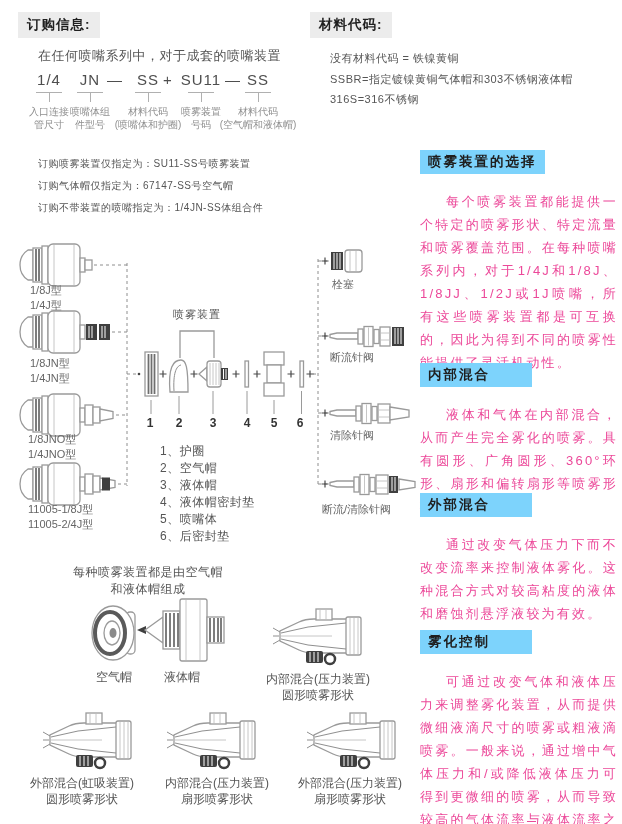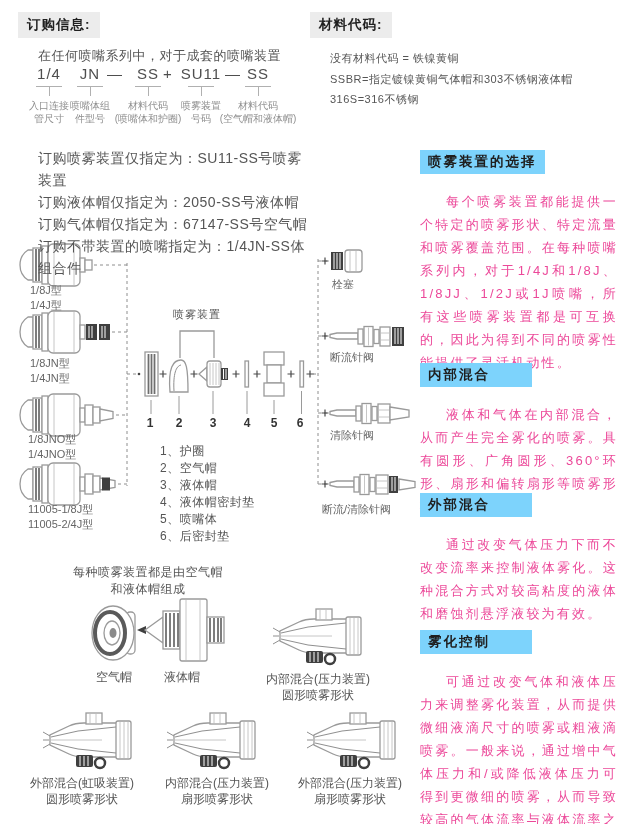--- a/index.html
+++ b/index.html
@@ -3,33 +3,33 @@
 <meta charset="utf-8">
 <style>
   html,body{margin:0;padding:0;background:#fff;}
   #page{position:relative;width:622px;height:824px;background:#fff;overflow:hidden;
         font-family:"Liberation Sans","DejaVu Sans",sans-serif;}
   .chip{display:inline-block;background:#ececec;color:#1f1f1f;font-weight:bold;
         font-size:13.5px;padding:4px 9px;letter-spacing:1px;}
   
   #ordering{position:absolute;left:18px;top:12px;width:296px;}
   #ordering .intro{margin:9px 0 0 20px;font-size:13px;color:#555;line-height:18px;letter-spacing:.5px;}
-  .pn{position:relative;height:70px;}
+  .pn{position:relative;height:70px;margin-top:6px;}
   .code{position:absolute;top:0;text-align:center;font-size:15px;color:#4e4e4e;letter-spacing:1px;}
   .c0{left:11px;width:40px}.c1{left:52px;width:40px}.c2{left:87px;width:20px}
   .c3{left:110px;width:40px}.c4{left:140px;width:20px}.c5{left:160px;width:46px}
   .c6{left:205px;width:20px}.c7{left:220px;width:40px}
   .tick{position:absolute;top:21px;width:26px;height:10px;border-top:1px solid #b0b0b0;}
   .tick::after{content:"";position:absolute;left:50%;top:0;height:9px;border-left:1px solid #b0b0b0;}
   .t0{left:18px}.t1{left:59px}.t2{left:117px}.t3{left:170px}.t4{left:227px}
   .plabel{position:absolute;top:34px;width:94px;text-align:center;font-size:10px;
           color:#8f8f8f;line-height:13px;}
   .p0{left:-16px}.p1{left:25px}.p2{left:83px}.p3{left:136px}.p4{left:193px}
   .notes{margin:12px 0 0 20px;}
-  .notes p{margin:0;font-size:14px;color:#555;line-height:22px;letter-spacing:.5px;}
+  .notes p{margin:0;font-size:10px;color:#555;line-height:22px;letter-spacing:.5px;}
   
   #materials{position:absolute;left:310px;top:12px;width:308px;}
   #materials .mlines{margin:10px 0 0 20px;}
   #materials .mlines div{font-size:11px;color:#555;line-height:20.5px;letter-spacing:.5px;}
   
   .sec{position:absolute;left:420px;width:198px;}
   .s1{top:150px}.s2{top:363px}.s3{top:493px}.s4{top:630px}
   .sec-chip{display:inline-block;background:#7dd3fc;color:#1f1f1f;font-weight:bold;
             font-size:13.5px;padding:3px 8px;min-width:96px;letter-spacing:2px;}
   .sec p{margin:16px 0 0;font-size:13px;line-height:23px;color:#ec4899;
@@ -316,21 +316,20 @@
         <div>喷雾装置</div>
         <div>号码</div>
       </div>
       <div class="plabel p4">
         <div>材料代码</div>
         <div>(空气帽和液体帽)</div>
       </div>
     </div>
     <div class="notes">
       <p>订购喷雾装置仅指定为：SU11-SS号喷雾装置</p>
-      <p>订购液体帽仅指定为：2050-SS号液体帽</p>
       <p>订购气体帽仅指定为：67147-SS号空气帽</p>
       <p>订购不带装置的喷嘴指定为：1/4JN-SS体组合件</p>
     </div>
   </div>
 
   <div id="materials">
     <span class="chip">材料代码:</span>
     <div class="mlines">
       <div>没有材料代码 = 铁镍黄铜</div>
       <div>SSBR=指定镀镍黄铜气体帽和303不锈钢液体帽</div>

